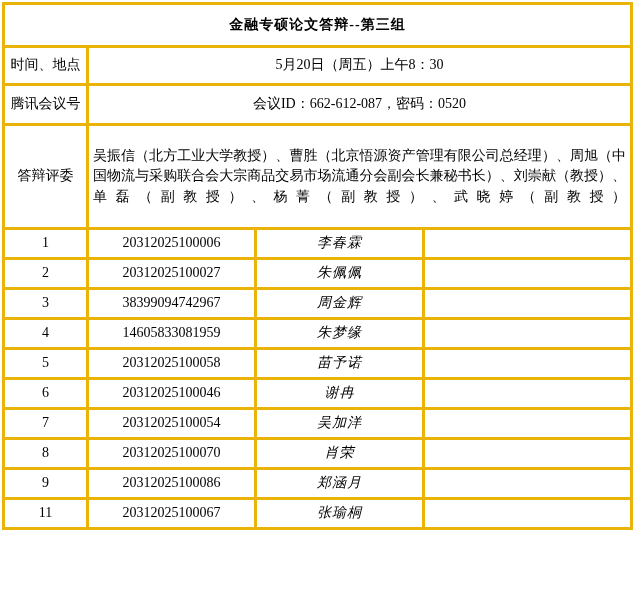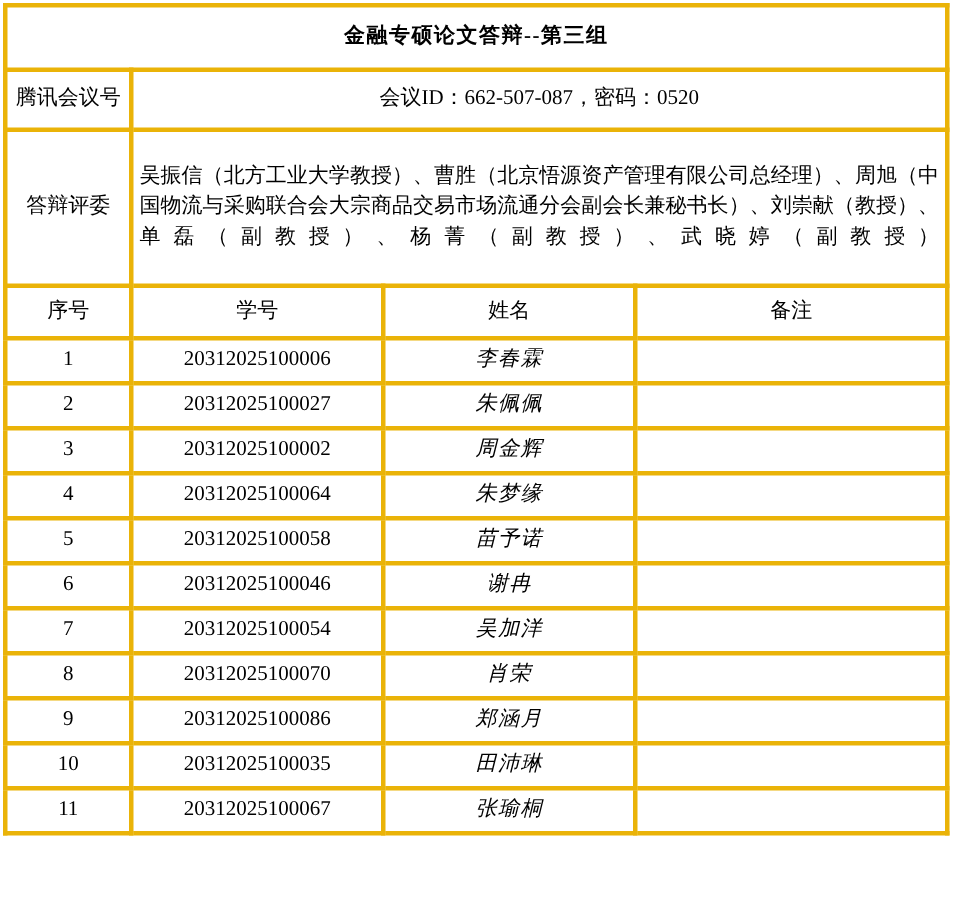--- a/index.html
+++ b/index.html
@@ -91,56 +91,54 @@
     <colgroup>
       <col class="col-seq">
       <col class="col-id">
       <col class="col-name">
       <col class="col-note">
     </colgroup>
     <tbody>
       <tr class="row-h-title">
         <td class="title-cell" colspan="4">金融专硕论文答辩--第三组</td>
       </tr>
+      <tr class="row-h-std">
+        <td class="label-cell">时间、地点</td>
+        <td class="value-center" colspan="3">5月20日（周五）上午8：30</td>
+      </tr>
       <tr class="row-h-meeting">
         <td class="label-cell">腾讯会议号</td>
-        <td class="value-center" colspan="3">会议ID：662-507-087，密码：0520</td>
+        <td class="value-center" colspan="3">会议ID：662-612-087，密码：0520</td>
       </tr>
       <tr class="row-h-judges">
         <td class="label-cell">答辩评委</td>
         <td class="value-just" colspan="3">吴振信（北方工业大学教授）、曹胜（北京悟源资产管理有限公司总经理）、周旭（中国物流与采购联合会大宗商品交易市场流通分会副会长兼秘书长）、刘崇献（教授）、单磊（副教授）、杨菁（副教授）、武晓婷（副教授）</td>
-      </tr>
-      <tr>
-        <td class="hdr-cell">序号</td>
-        <td class="hdr-cell">学号</td>
-        <td class="hdr-cell">姓名</td>
-        <td class="hdr-cell">备注</td>
       </tr>
 
       <tr>
         <td class="data-cell">1</td>
         <td class="data-cell">20312025100006</td>
         <td class="data-cell name-cell">李春霖</td>
         <td class="data-cell"></td>
       </tr>
       <tr>
         <td class="data-cell">2</td>
         <td class="data-cell">20312025100027</td>
         <td class="data-cell name-cell">朱佩佩</td>
         <td class="data-cell"></td>
       </tr>
       <tr>
         <td class="data-cell">3</td>
-        <td class="data-cell">20312025100002</td>
+        <td class="data-cell">38399094742967</td>
         <td class="data-cell name-cell">周金辉</td>
         <td class="data-cell"></td>
       </tr>
       <tr>
         <td class="data-cell">4</td>
-        <td class="data-cell">20312025100064</td>
+        <td class="data-cell">14605833081959</td>
         <td class="data-cell name-cell">朱梦缘</td>
         <td class="data-cell"></td>
       </tr>
       <tr>
         <td class="data-cell">5</td>
         <td class="data-cell">20312025100058</td>
         <td class="data-cell name-cell">苗予诺</td>
         <td class="data-cell"></td>
       </tr>
       <tr>
@@ -161,26 +159,20 @@
         <td class="data-cell name-cell">肖荣</td>
         <td class="data-cell"></td>
       </tr>
       <tr>
         <td class="data-cell">9</td>
         <td class="data-cell">20312025100086</td>
         <td class="data-cell name-cell">郑涵月</td>
         <td class="data-cell"></td>
       </tr>
       <tr>
-        <td class="data-cell">10</td>
-        <td class="data-cell">20312025100035</td>
-        <td class="data-cell name-cell">田沛琳</td>
-        <td class="data-cell"></td>
-      </tr>
-      <tr>
         <td class="data-cell">11</td>
         <td class="data-cell">20312025100067</td>
         <td class="data-cell name-cell">张瑜桐</td>
         <td class="data-cell"></td>
       </tr>
     </tbody>
   </table>
 </div>
 
 </body></html>

